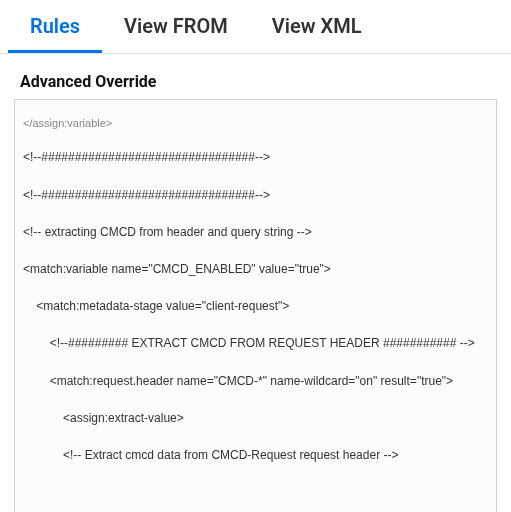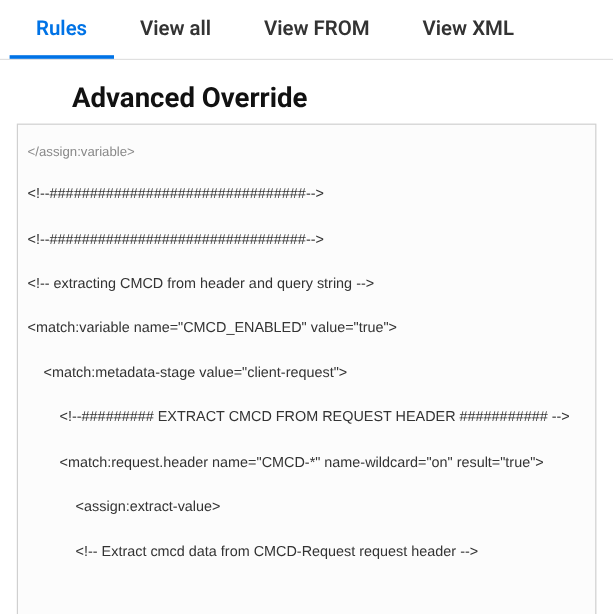--- a/index.html
+++ b/index.html
@@ -10,37 +10,36 @@
     height: 512px;
     overflow: hidden;
   }
   .tabs {
     display: flex;
     border-bottom: 1px solid #e0e0e0;
     padding: 0 8px;
   }
   .tab {
     padding: 14px 22px 12px 22px;
-    font-size: 17px;
+    font-size: 20px;
     font-weight: 600;
     color: #333;
     cursor: pointer;
     border-bottom: 3px solid transparent;
     white-space: nowrap;
   }
   .tab.active {
     color: #0073e6;
     border-bottom-color: #0073e6;
   }
   .section-title {
-    font-size: 23px;
+    font-size: 16px;
     font-weight: 700;
     color: #111;
     padding: 18px 20px 8px 20px;
-    margin-left: 40px;
   }
   .code-box {
     margin: 0 14px 14px 14px;
     border: 1px solid #d0d0d0;
     background: #fcfcfc;
     font-family: "Segoe UI", Arial, sans-serif;
     font-size: 12px;
     line-height: 1.55;
     color: #333;
     padding: 2px 8px 8px 8px;
@@ -53,21 +52,20 @@
     font-size: 11px;
     line-height: 1.2;
     margin-top: -4px;
   }
 </style>
 </head>
 <body>
 
 <div class="tabs">
   <div class="tab active">Rules</div>
-  <div class="tab">View all</div>
   <div class="tab">View FROM</div>
   <div class="tab">View XML</div>
 </div>
 
 <div class="section-title">Advanced Override</div>
 
 <div class="code-box">
 <div class="cut-top">&lt;/assign:variable&gt;</div>
 <div>&lt;!--################################--&gt;</div>
 <div>&lt;!--################################--&gt;</div>

